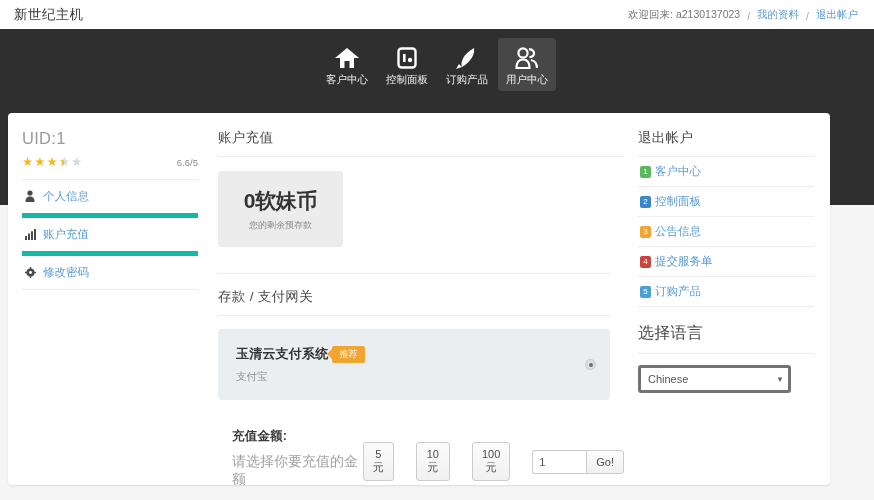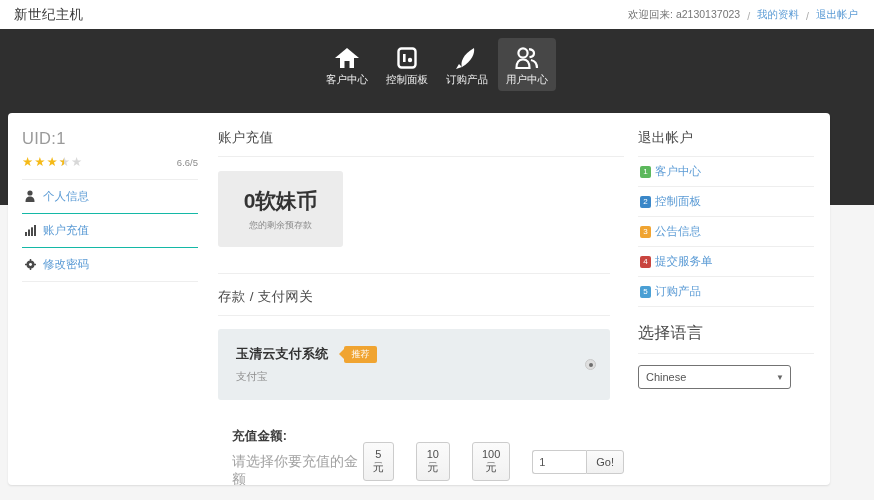--- a/index.html
+++ b/index.html
@@ -121,21 +121,21 @@
     width: 50%; overflow: hidden;
     color: #f5ba18;
   }
   .rating-val { font-size: 9.5px; color: #8c8c8c; }
   .side-links { border-top: 1px solid #eeeeee; }
   .side-link {
     display: flex;
     align-items: center;
     gap: 7px;
     padding: 9px 2px 9px 2px;
-    border-bottom: 1px solid #14b8a6;
+    border-bottom: 5px solid #14b8a6;
     font-size: 11.5px;
     color: #5b9bd5;
     cursor: pointer;
   }
   .side-link:last-child { border-bottom: 1px solid #eeeeee; }
   .side-ico {
     width: 12px; color: #4a4a4a;
     display: flex; align-items: center; justify-content: center;
   }
   .side-ico svg { display: block; }
@@ -187,21 +187,21 @@
   }
   .gateway {
     width: 392px;
     background: #eaeef0;
     border-radius: 3px;
     padding: 16px 14px 16px 18px;
     display: flex;
     align-items: center;
     justify-content: space-between;
   }
-  .gw-name-row { display: flex; align-items: center; gap: 12px; }
+  .gw-name-row { display: flex; align-items: center; gap: 0; }
   .gw-name {
     font-size: 13px; font-weight: bold; color: #333333;
     letter-spacing: .2px;
   }
   .badge {
     position: relative;
     background: #f0a431;
     color: #ffffff;
     font-size: 9px;
     line-height: 1;
@@ -317,21 +317,21 @@
   .lang-title {
     font-size: 16px; color: #4a4a4a;
     padding-bottom: 9px;
     border-bottom: 1px solid #eeeeee;
     margin-top: 16px;
     letter-spacing: .3px;
   }
   .lang-select-wrap { margin-top: 11px; position: relative; width: 153px; }
   .lang-select {
     width: 153px;
-    border: 1px solid #737373;
+    border: 3px solid #737373;
     border-radius: 3px;
     background: #ffffff;
     font-size: 11px;
     color: #555555;
     padding: 5px 20px 5px 7px;
     outline: none;
     appearance: none;
     -webkit-appearance: none;
     font-family: inherit;
     cursor: pointer;

